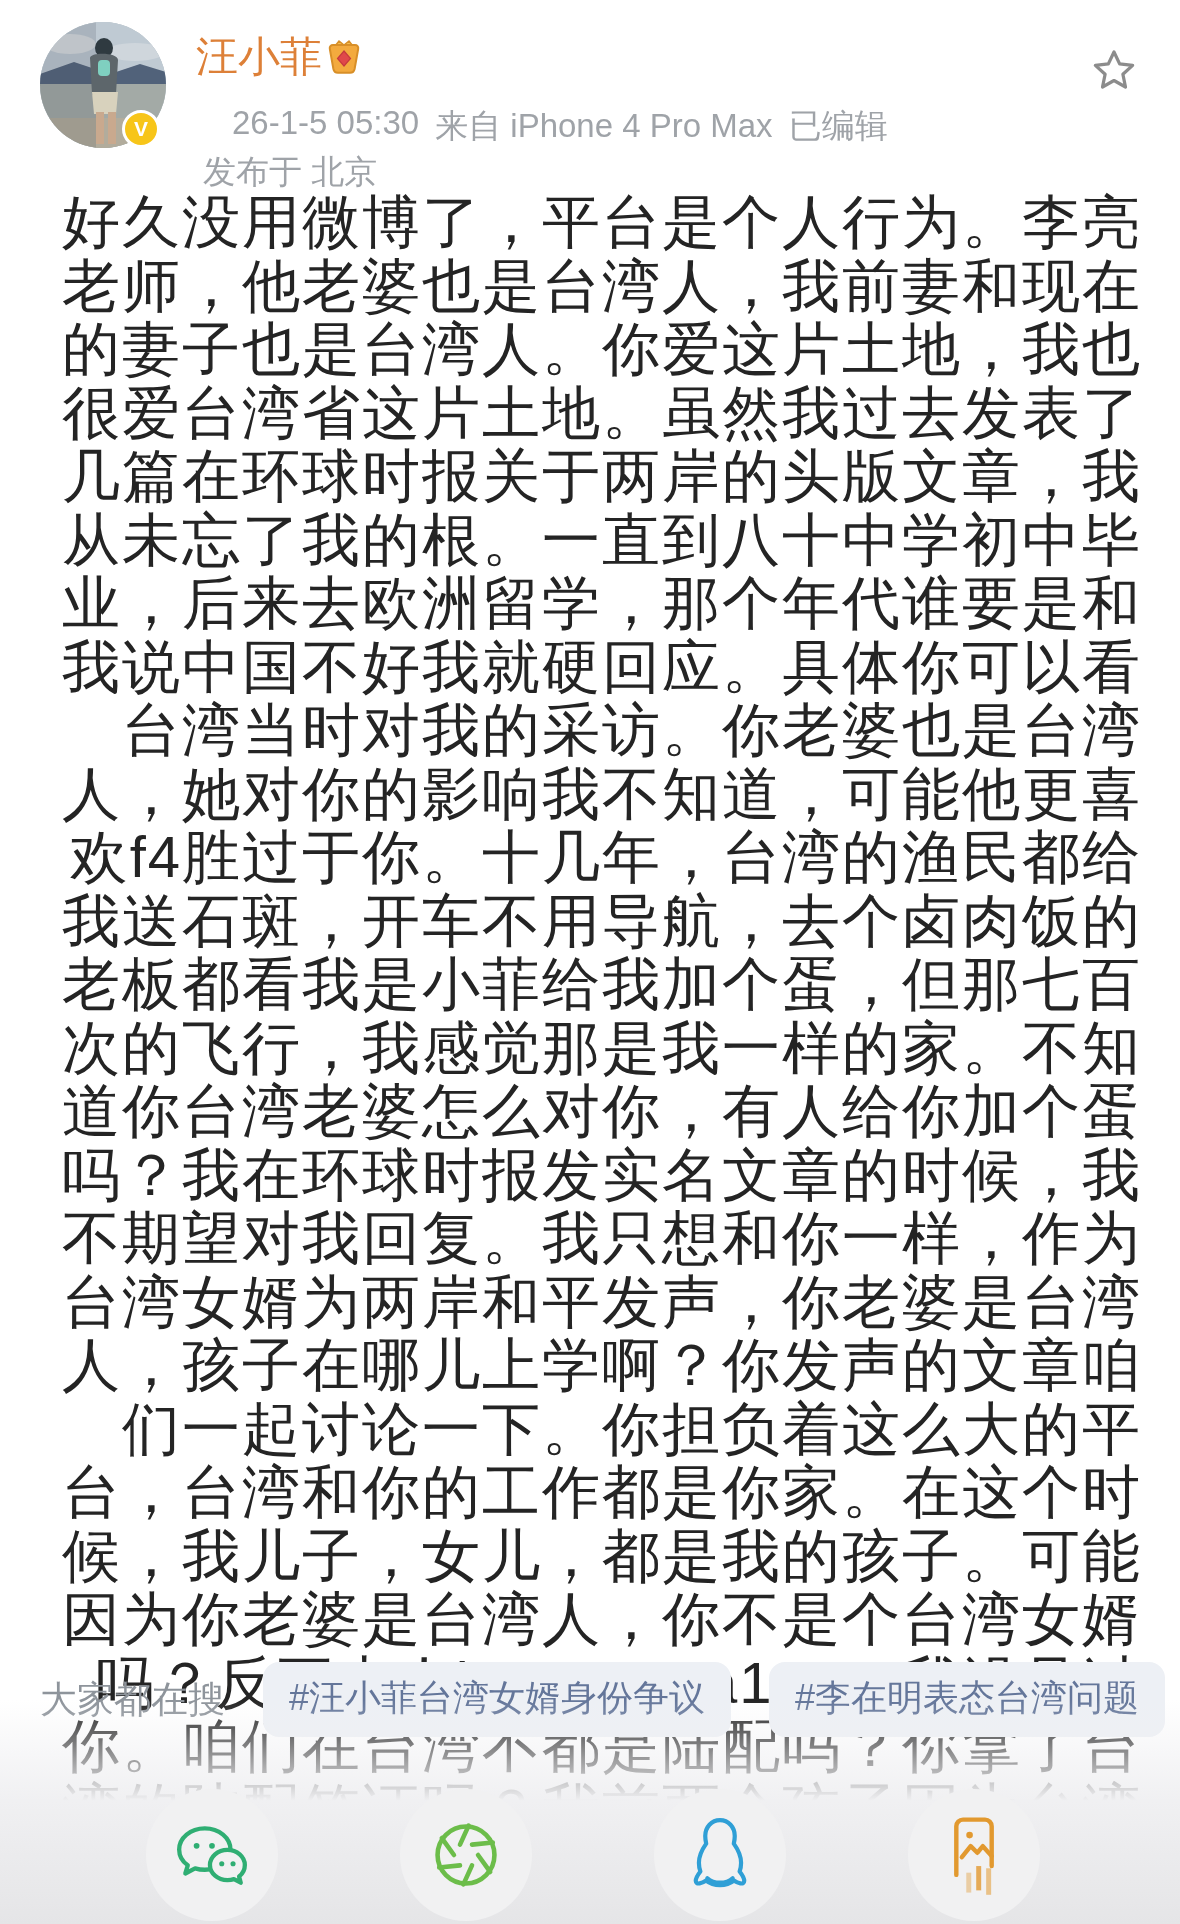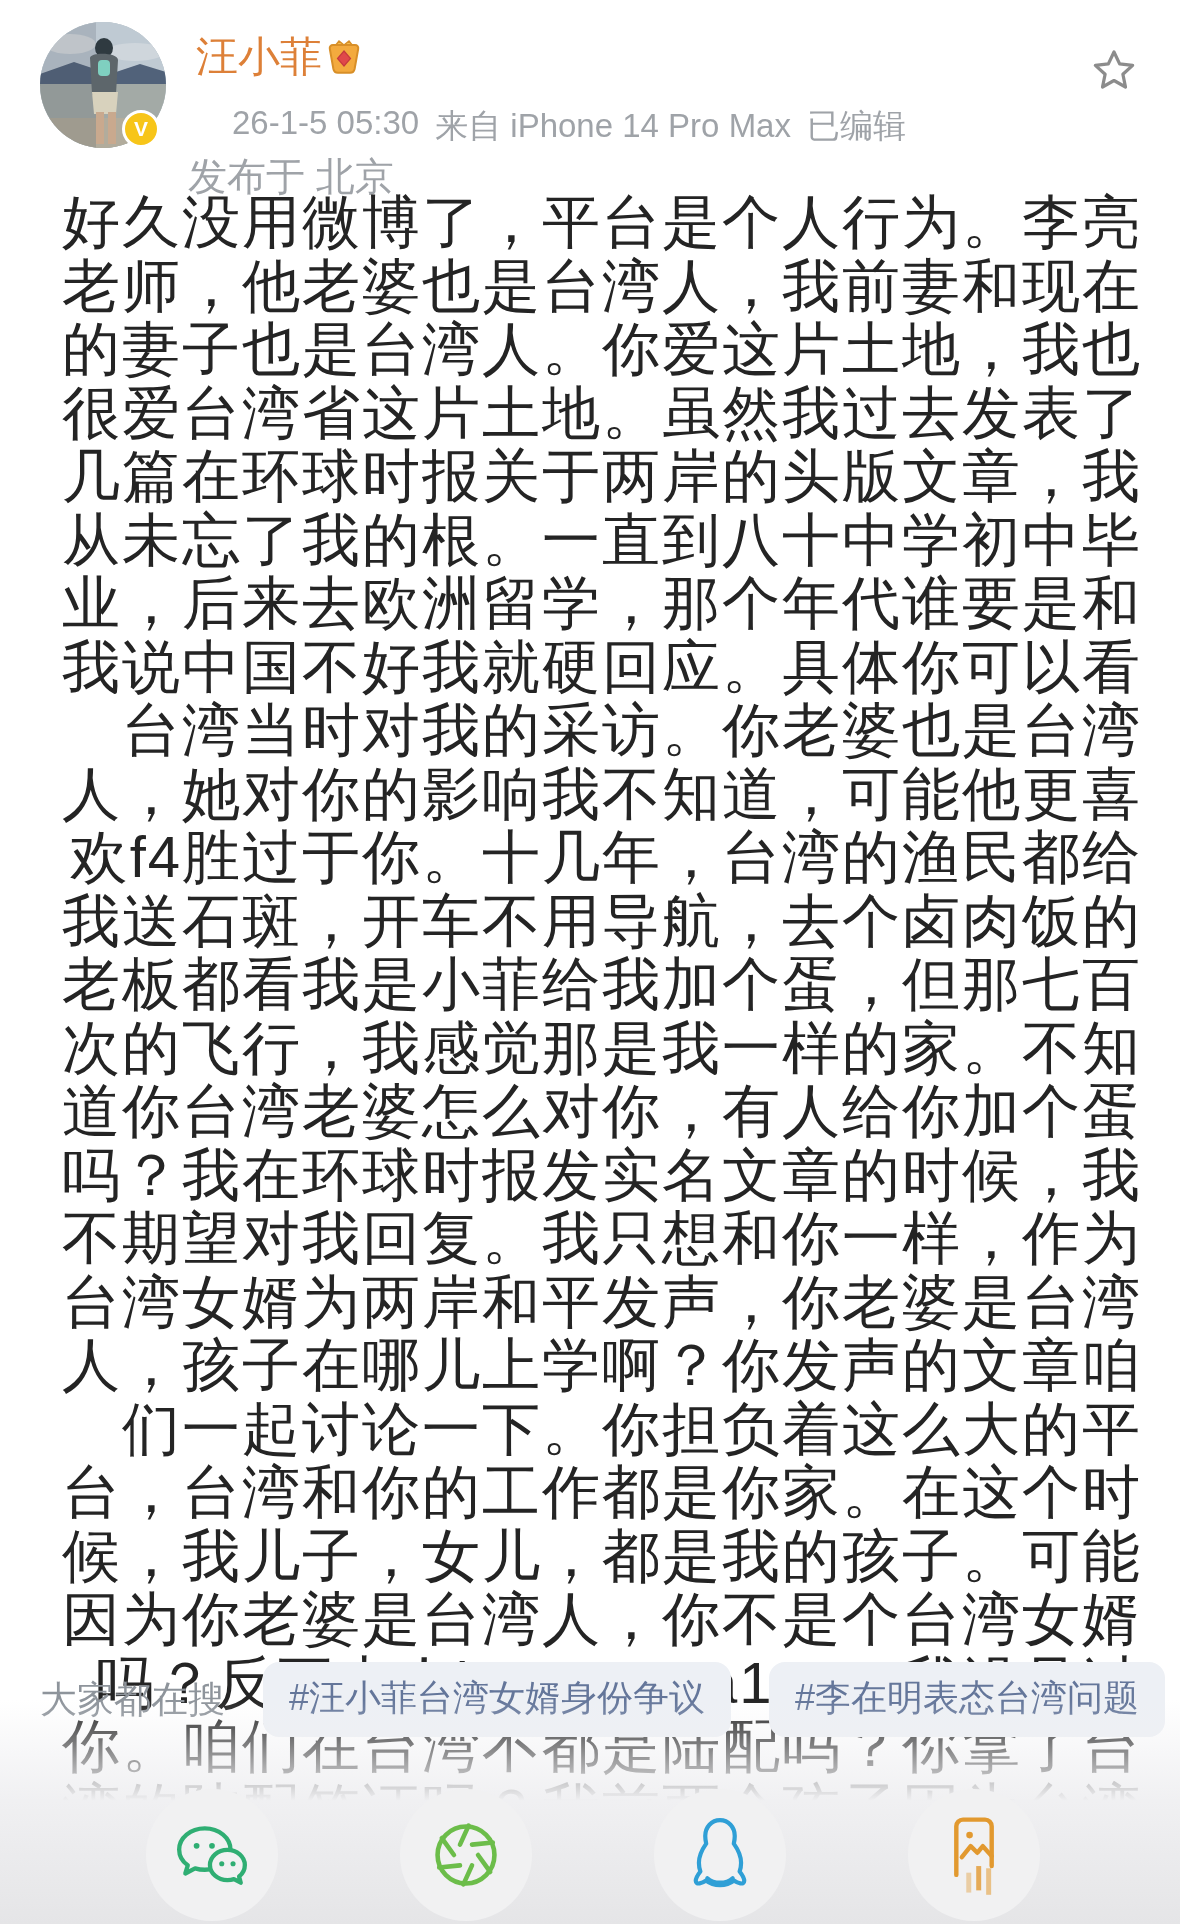--- a/index.html
+++ b/index.html
@@ -13,21 +13,21 @@
   .v-badge{
     position:absolute;left:122px;top:110px;width:38px;height:38px;border-radius:50%;
     background:#F7C519;border:3px solid #ffffff;box-sizing:border-box;
     display:flex;align-items:center;justify-content:center;
     color:#fff;font-size:21px;font-weight:bold;
   }
   .username-row{position:absolute;left:196px;top:34px;display:flex;align-items:center;gap:2px;}
   .username{color:#DD8038;font-size:42px;font-weight:500;line-height:1.1;}
   .vip-badge{width:40px;height:40px;display:inline-block;}
   .meta-row{position:absolute;left:196px;top:104px;display:flex;gap:16px;color:#9FA3A8;font-size:33px;white-space:nowrap;margin-left:36px;}
-  .location{position:absolute;left:188px;top:150px;color:#9FA3A8;font-size:39px;}
+  .location{position:absolute;left:203px;top:150px;color:#9FA3A8;font-size:33px;}
   .star-btn{position:absolute;left:1086px;top:44px;width:56px;height:56px;background:none;border:none;padding:0;cursor:pointer;}
   
   .post-text{
     position:absolute;left:38px;top:190px;width:1104px;
     font-size:58px;line-height:63.5px;letter-spacing:2px;color:#242424;
     word-break:break-all;text-align:right;
   }
   
   .search-row{position:absolute;left:40px;top:1662px;display:flex;align-items:center;gap:38px;}
   .search-label{color:#8E949B;font-size:37px;white-space:nowrap;}
@@ -80,21 +80,21 @@
       <svg viewBox="0 0 40 40">
         <path d="M11 9 L15 4 L20 8 L25 4 L29 9 Z" fill="#F3C052" stroke="#D88F28" stroke-width="1.5"></path>
         <path d="M9 8 h22 c2.2 0 3.6 1.6 3.2 3.8 L30.6 32 c-.5 2.3-2.3 3.8-4.5 3.8 H13.9 c-2.2 0-4-1.5-4.5-3.8 L5.8 11.8 C5.4 9.6 6.8 8 9 8 Z" fill="#F3AA3E" stroke="#D88F28" stroke-width="2"></path>
         <path d="M20 14 L26.5 21.5 L20 29 L13.5 21.5 Z" fill="#E0484A" stroke="#C63A3E" stroke-width="1.2"></path>
       </svg>
     </span>
   </div>
 
   <div class="meta-row">
     <span>26-1-5 05:30</span>
-    <span>来自 iPhone 14 Pro Max</span>
+    <span>来自 iPhone 4 Pro Max</span>
     <span>已编辑</span>
   </div>
   <div class="location">发布于 北京</div>
 
   <button class="star-btn">
     <svg viewBox="0 0 24 24" width="52" height="52">
       <path d="M12 3.2 L14.6 8.7 L20.6 9.4 L16.1 13.5 L17.3 19.4 L12 16.4 L6.7 19.4 L7.9 13.5 L3.4 9.4 L9.4 8.7 Z" fill="none" stroke="#8C8C8C" stroke-width="1.5" stroke-linejoin="round"></path>
     </svg>
   </button>
 

